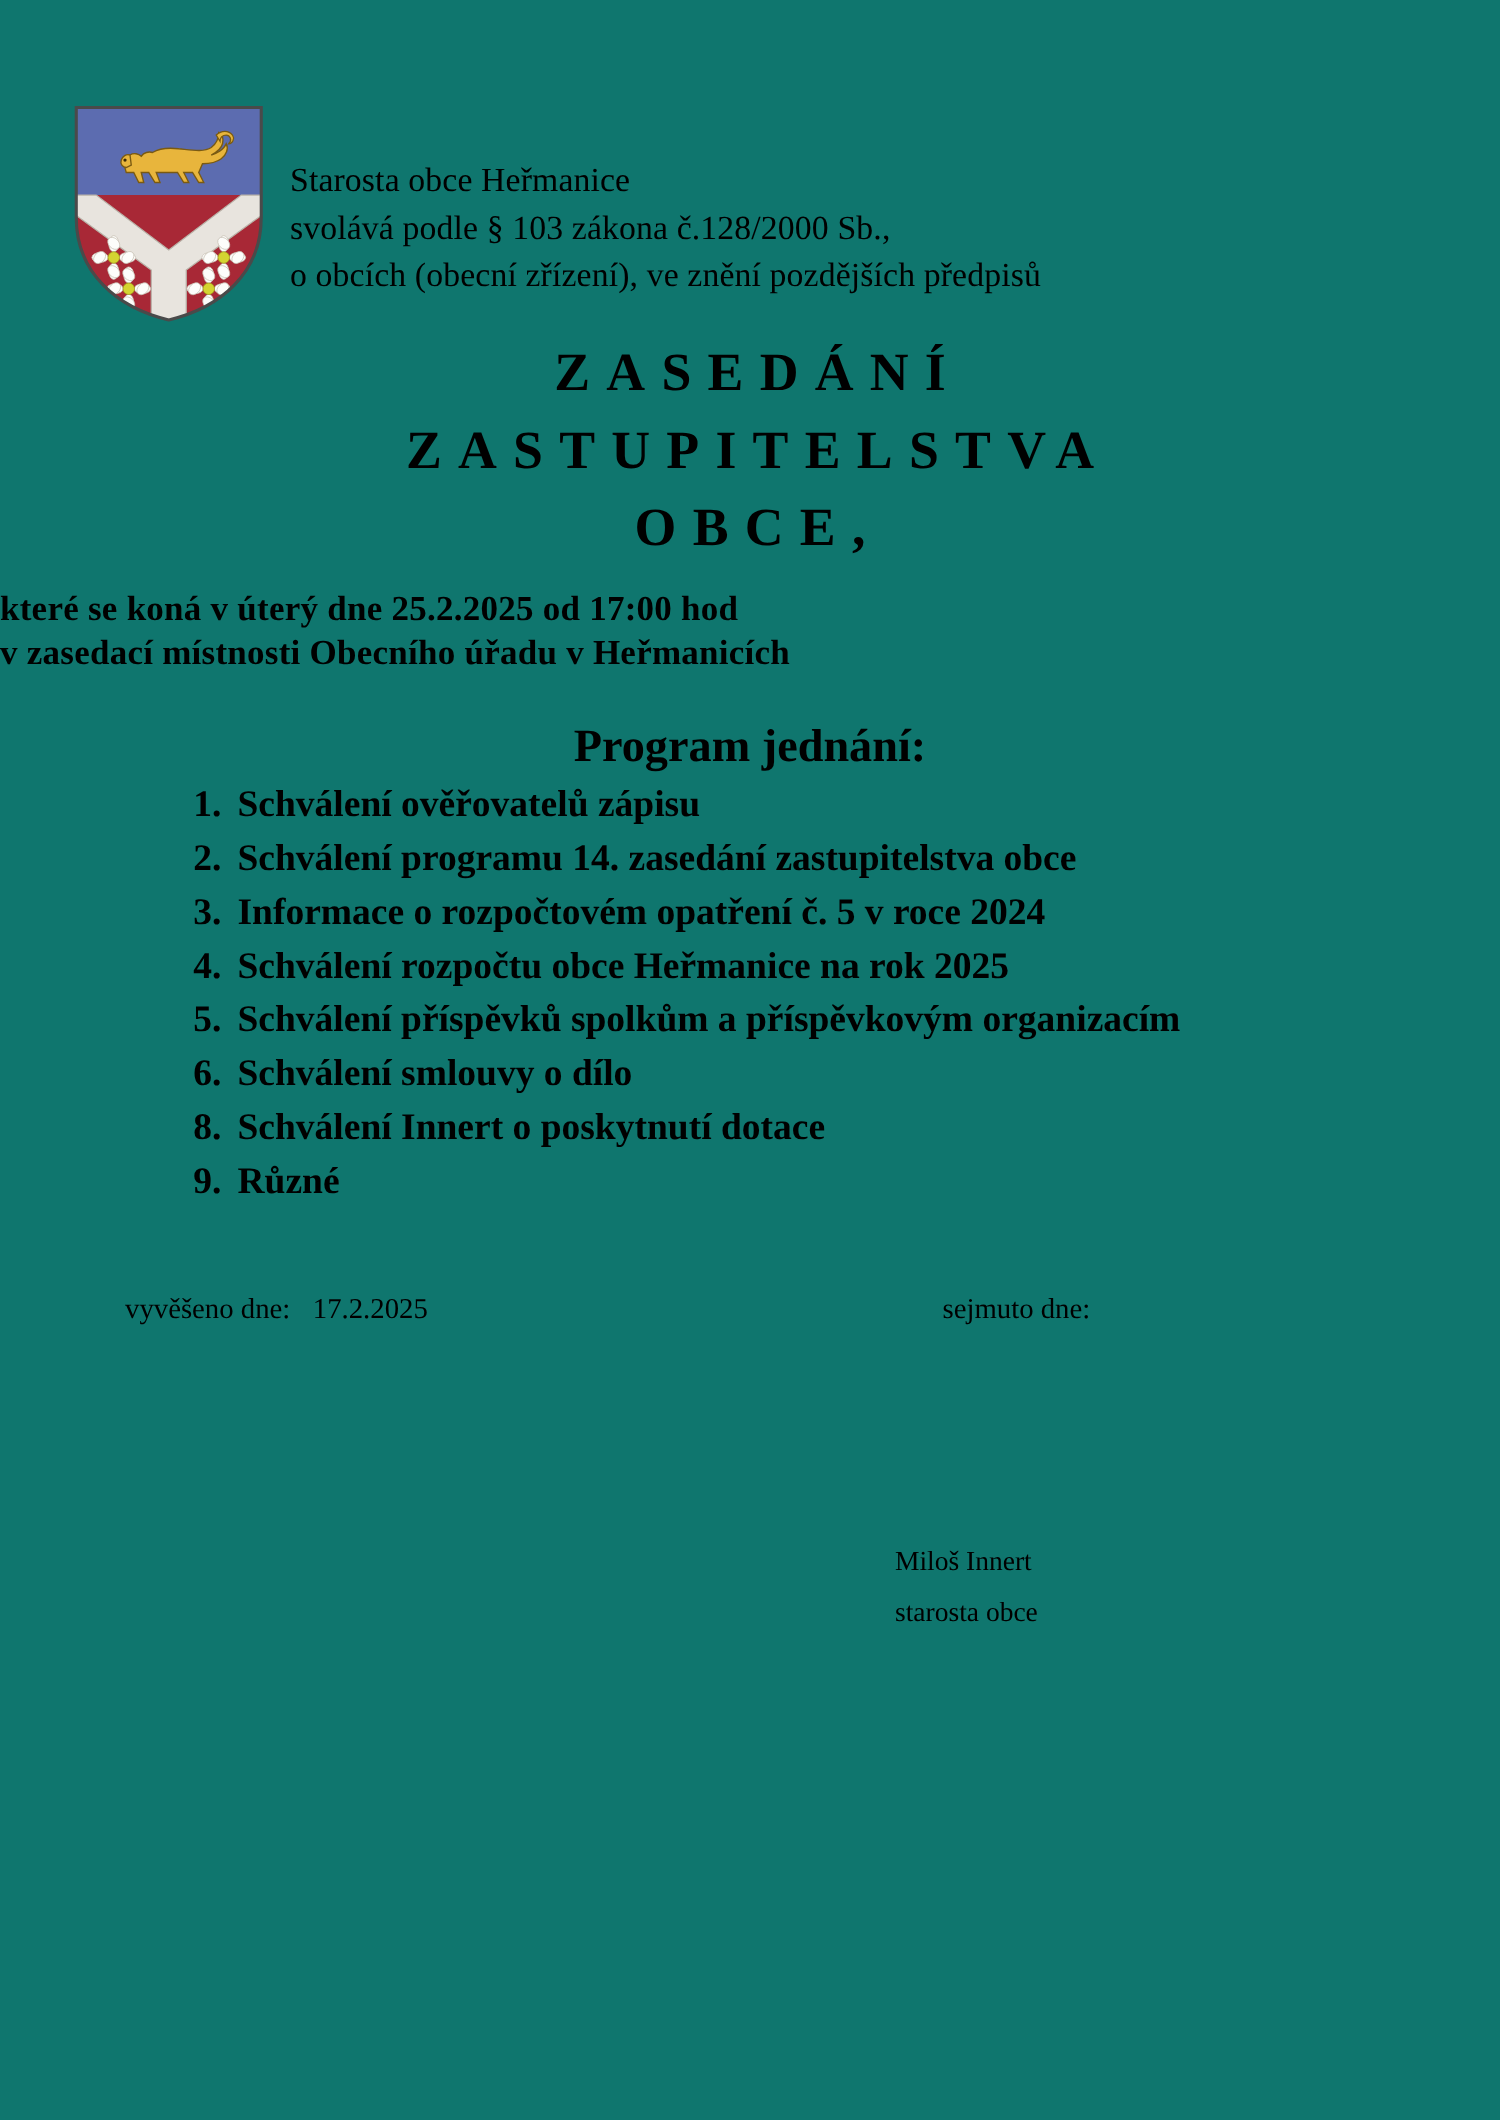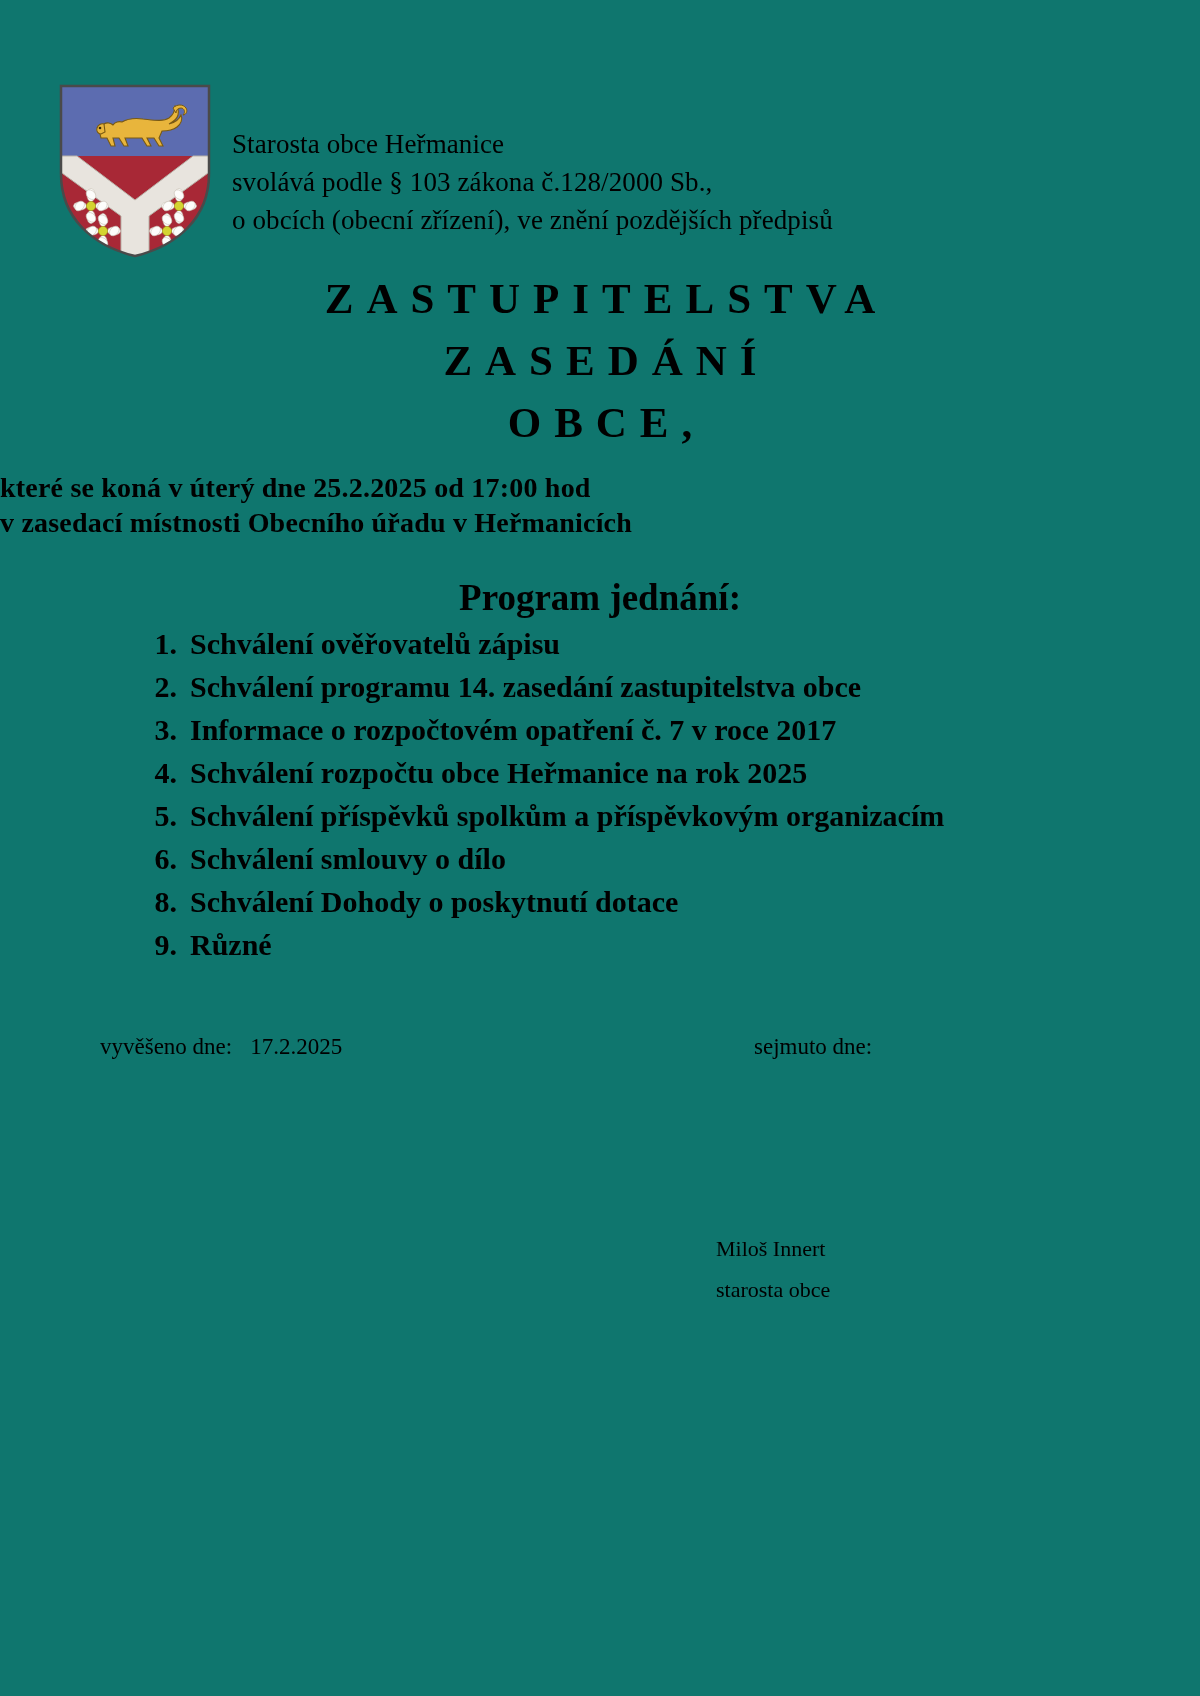--- a/index.html
+++ b/index.html
@@ -261,53 +261,53 @@
     </div>
 
     <div class="header-text">
       <span class="hline">Starosta obce Heřmanice</span>
       <span class="hline">svolává podle § 103 zákona č.128/2000 Sb.,</span>
       <span class="hline">o obcích (obecní zřízení), ve znění pozdějších předpisů</span>
     </div>
   </div>
 
   <div class="title-block">
+    <span class="title-line">ZASEDÁNÍ</span>
     <span class="title-line">ZASTUPITELSTVA</span>
-    <span class="title-line">ZASEDÁNÍ</span>
     <span class="title-line">OBCE,</span>
   </div>
 
   <div class="subtitle-block">
     <span class="subtitle-line">které se koná v úterý dne 25.2.2025 od 17:00 hod</span>
     <span class="subtitle-line">v zasedací místnosti Obecního úřadu v Heřmanicích</span>
   </div>
 
   <div class="program-heading">Program jednání:</div>
 
   <ol class="program-list">
     <li>
       <span class="num">1.</span><span class="txt">Schválení ověřovatelů zápisu</span>
     </li>
     <li>
       <span class="num">2.</span><span class="txt">Schválení programu 14. zasedání zastupitelstva obce</span>
     </li>
     <li>
-      <span class="num">3.</span><span class="txt">Informace o rozpočtovém opatření č. 7 v roce 2017</span>
+      <span class="num">3.</span><span class="txt">Informace o rozpočtovém opatření č. 5 v roce 2024</span>
     </li>
     <li>
       <span class="num">4.</span><span class="txt">Schválení rozpočtu obce Heřmanice na rok 2025</span>
     </li>
     <li>
       <span class="num">5.</span><span class="txt">Schválení příspěvků spolkům a příspěvkovým organizacím</span>
     </li>
     <li>
       <span class="num">6.</span><span class="txt">Schválení smlouvy o dílo</span>
     </li>
     <li>
-      <span class="num">8.</span><span class="txt">Schválení Dohody o poskytnutí dotace</span>
+      <span class="num">8.</span><span class="txt">Schválení Innert o poskytnutí dotace</span>
     </li>
     <li>
       <span class="num">9.</span><span class="txt">Různé</span>
     </li>
   </ol>
 
   <div class="posted-row">
     <div class="posted-left">
       <span>vyvěšeno dne:</span><span class="posted-date">17.2.2025</span>
     </div>

